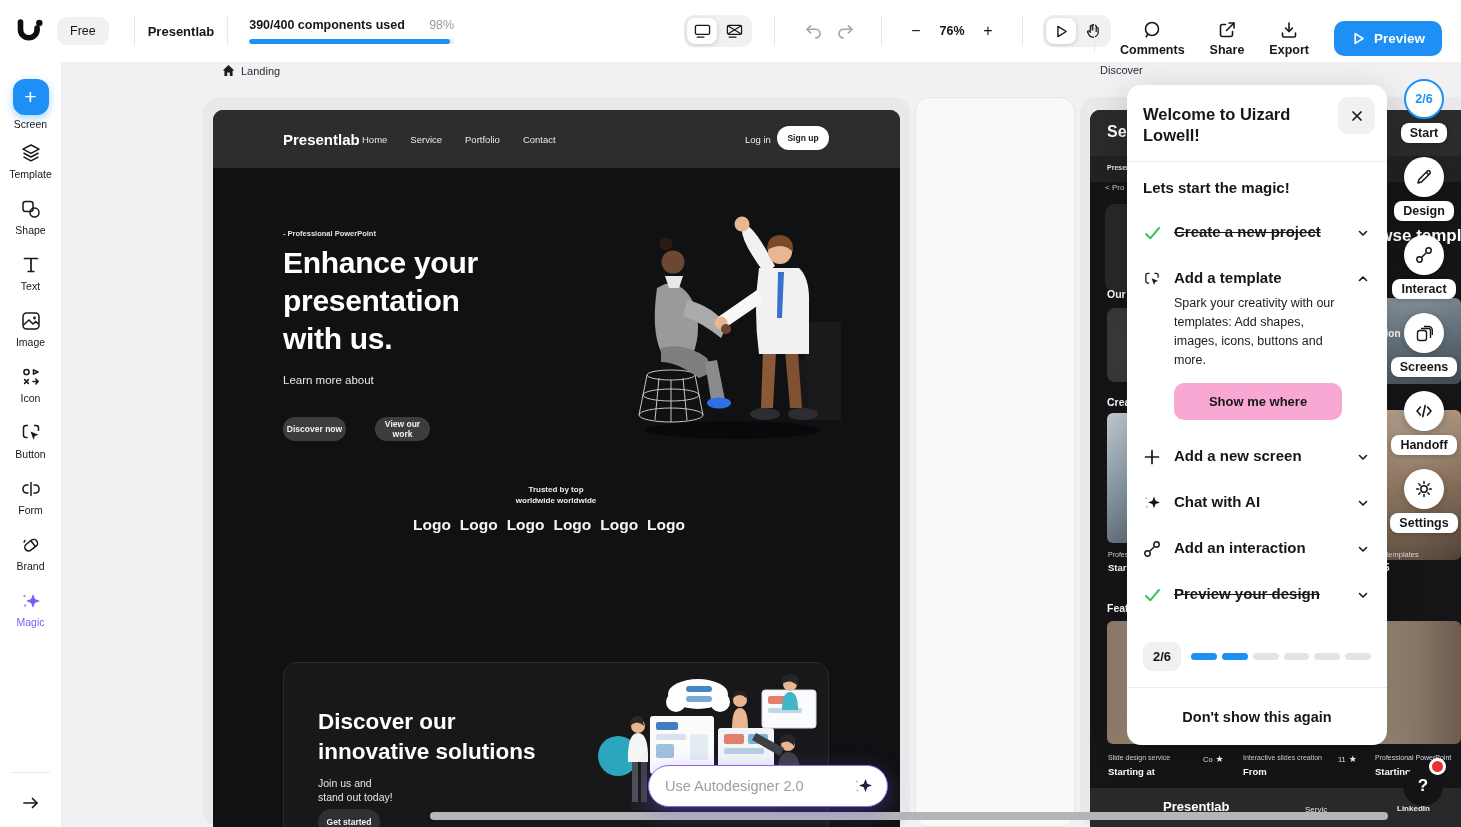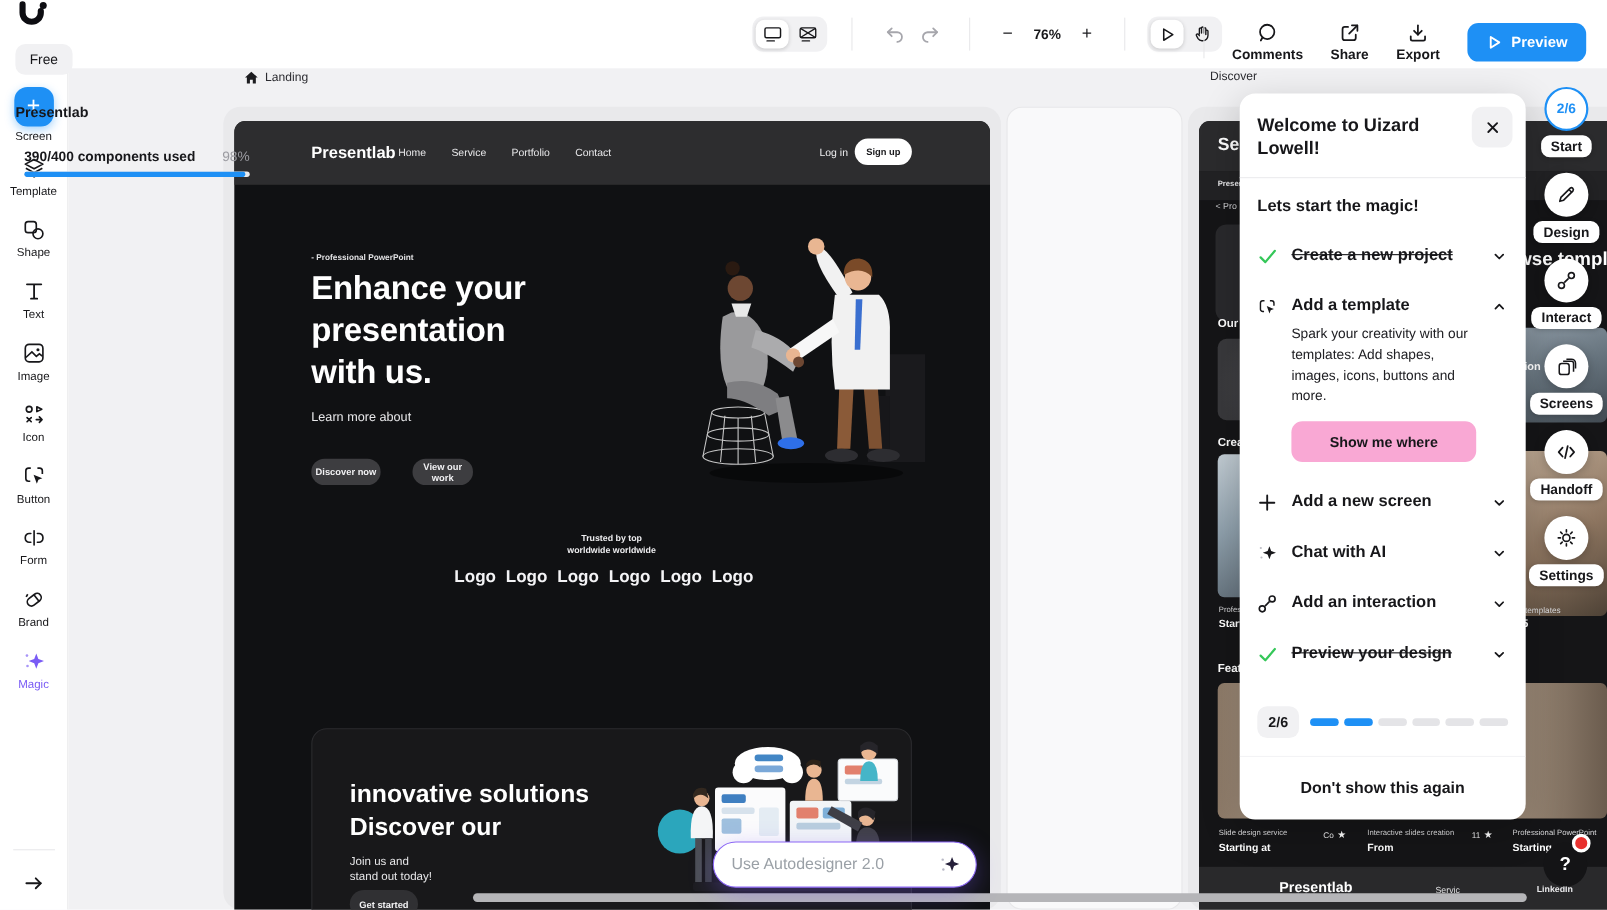--- a/index.html
+++ b/index.html
@@ -63,21 +63,21 @@
 
   .hscroll { position:absolute; left:430px; top:812px; width:958px; height:8px; background:#b5b5b8; border-radius:4px; z-index:8; }
 
   
   .autodesigner { position:absolute; left:648px; top:765px; width:240px; height:42px; background:#fff; border:1.5px solid #8b66f5; border-radius:21px; z-index:9; display:flex; align-items:center; padding:0 14px 0 16px; box-shadow:0 6px 22px rgba(122,92,245,.35); }
   .autodesigner input { flex:1; border:none; outline:none; font-size:14.5px; color:#3c4043; font-family:inherit; background:transparent; }
   .autodesigner input::placeholder { color:#9aa0a6; }
 
   
   .topbar { position:absolute; left:0; top:0; width:1461px; height:62px; background:#fff; z-index:30; }
-  .tb-left { position:absolute; left:14px; top:0; height:62px; display:flex; align-items:flex-start; gap:13px;flex-direction:column; }
+  .tb-left { position:absolute; left:14px; top:0; height:62px; display:flex; align-items:center; gap:13px; }
   .pill-free { background:#f1f1f3; border-radius:9px; padding:7px 13px; font-size:12.5px; color:#17171a; border:none; font-family:inherit; }
   .vdiv { width:1px; height:30px; background:#e8e8ea; }
   .proj-name { font-size:13px; font-weight:700; }
   .comps { display:flex; flex-direction:column; gap:7px; width:205px; margin-left:8px; }
   .comps-row { display:flex; justify-content:space-between; align-items:baseline; }
   .comps-label { font-size:12.5px; font-weight:700; }
   .comps-pct { font-size:12.5px; color:#9b9ba1; }
   .comps-bar { height:5px; background:#ebebed; border-radius:3px; overflow:hidden; }
   .comps-fill { width:98%; height:100%; background:var(--blue); border-radius:3px; }
   .tb-center { position:absolute; left:684px; top:0; height:62px; display:flex; align-items:center; }
@@ -225,22 +225,22 @@
       <span>Logo</span>
       <span>Logo</span>
       <span>Logo</span>
       <span>Logo</span>
       <span>Logo</span>
       <span>Logo</span>
     </div>
 
     <div class="l-card">
       <div class="l-card-h">
+        <div>Discover our</div>
         <div>innovative solutions</div>
-        <div>Discover our</div>
       </div>
       <div class="l-card-sub">
         <div>Join us and</div>
         <div>stand out today!</div>
       </div>
       <button class="l-card-cta">Get started</button>
       <div class="l-card-art">
         <svg width="230" height="150" viewBox="0 0 230 150">
           <circle cx="24" cy="88" r="20" fill="#2ba6bc"></circle>
           <ellipse cx="104" cy="26" rx="30" ry="15" fill="#fff"></ellipse>

